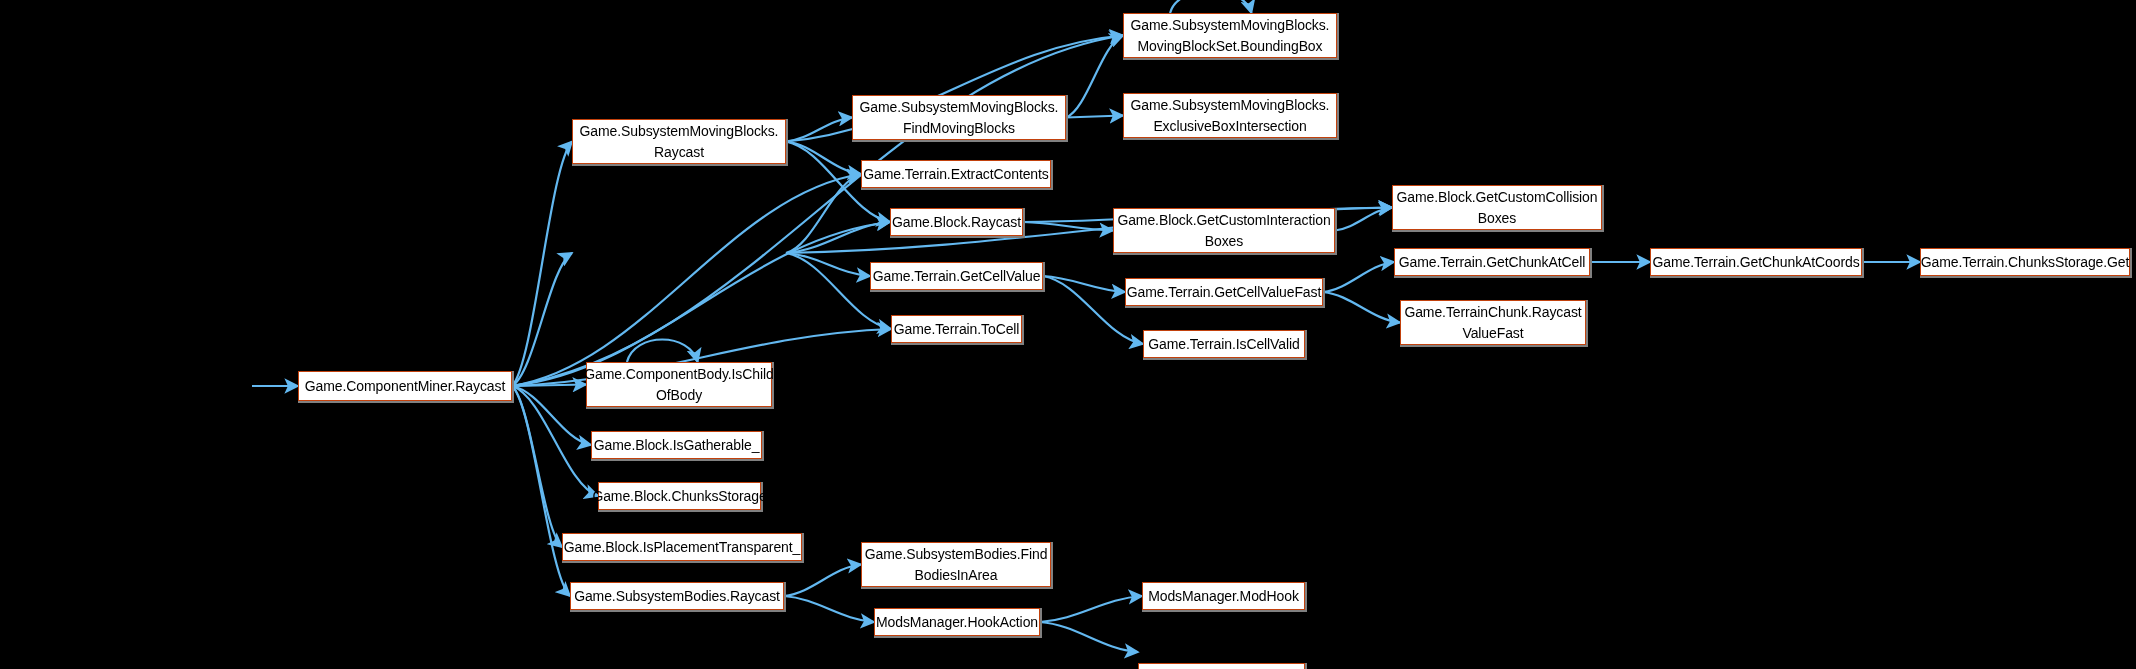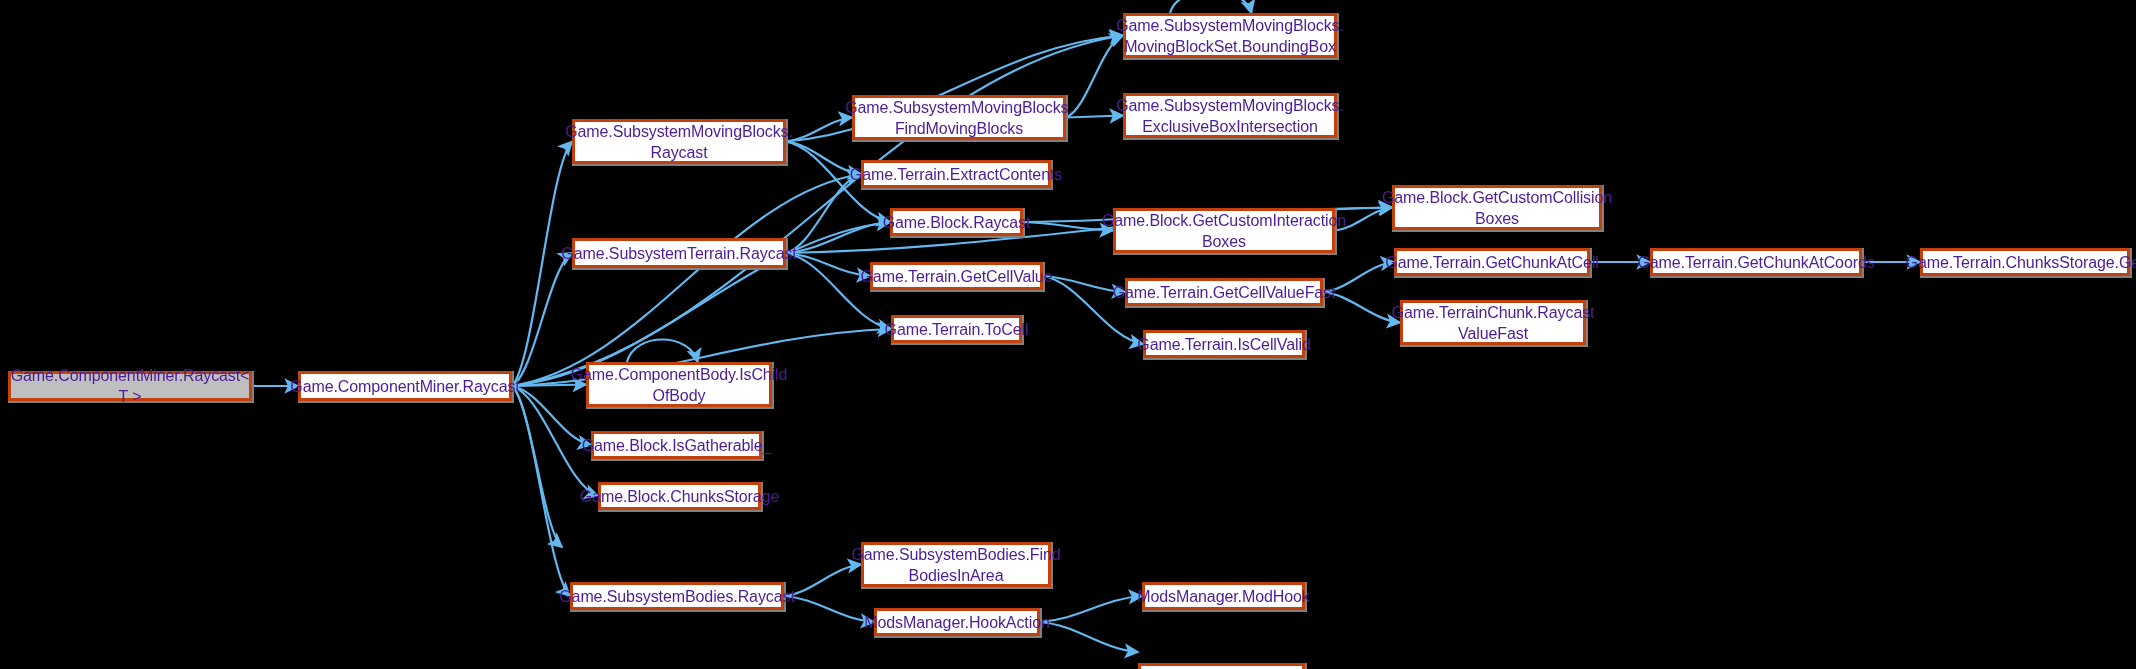--- a/index.html
+++ b/index.html
@@ -32,24 +32,24 @@
     height: 669px;
   }
   .graph-node {
     position: absolute;
     box-sizing: border-box;
     display: flex;
     align-items: center;
     justify-content: center;
     text-align: center;
     background: #ffffff;
-    color: #4c1d95;
-    border: 3px solid #c2410c;
+    color: #000000;
+    border: 1px solid #c2410c;
     box-shadow: 2px 2px 0 0 #808080, 2px 0 0 0 #808080, 0 2px 0 0 #808080;
-    font-size: 16px;
+    font-size: 14px;
     line-height: 21px;
     letter-spacing: -0.1px;
     white-space: pre-line;
     padding: 0 5px;
     font-family: "Liberation Sans", sans-serif;
   }
   .graph-node.root {
     background: #bfbfbf;
   }
 </style>
@@ -96,29 +96,28 @@
       <path d="M1590,262 L1650,262" fill="none" stroke="#63b8f0" stroke-width="2.2" marker-end="url(#arrowhead)"></path>
       <path d="M1862,262 L1920,262" fill="none" stroke="#63b8f0" stroke-width="2.2" marker-end="url(#arrowhead)"></path>
       <path d="M784,596 C813.26,592.85 831.74,567.65 861,564.5" fill="none" stroke="#63b8f0" stroke-width="2.2" marker-end="url(#arrowhead)"></path>
       <path d="M784,596 C818.2,598.6 839.8,619.4 874,622" fill="none" stroke="#63b8f0" stroke-width="2.2" marker-end="url(#arrowhead)"></path>
       <path d="M1040,622 C1078.76,619.4 1103.24,598.6 1142,596" fill="none" stroke="#63b8f0" stroke-width="2.2" marker-end="url(#arrowhead)"></path>
       <path d="M1040,622 C1077.24,625 1100.76,649 1138,652" fill="none" stroke="#63b8f0" stroke-width="2.2" marker-end="url(#arrowhead)"></path>
       <path d="M1170.08,13 C1178.08,-17 1243.4,-17 1251.4,13" fill="none" stroke="#63b8f0" stroke-width="2.2" marker-end="url(#arrowhead)"></path>
       <path d="M626.92,362 C634.92,332 689.6,332 697.6,362" fill="none" stroke="#63b8f0" stroke-width="2.2" marker-end="url(#arrowhead)"></path>
     </svg>
   <div id="node-layer">
-      <div class="graph-node root" style="left: 8px; top: 371px; width: 244px; height: 30px;">Game.ComponentMiner.Raycast&lt; T &gt;</div>
       <div class="graph-node" style="left: 298px; top: 371px; width: 214px; height: 30px;">Game.ComponentMiner.Raycast</div>
       <div class="graph-node" style="left: 572px; top: 119px; width: 214px; height: 45px;">Game.SubsystemMovingBlocks.
 Raycast</div>
-      <div class="graph-node" style="left: 572px; top: 238px; width: 214px; height: 30px;">Game.SubsystemTerrain.Raycast</div>
       <div class="graph-node" style="left: 586px; top: 362px; width: 186px; height: 45px;">Game.ComponentBody.IsChild
 OfBody</div>
       <div class="graph-node" style="left: 591px; top: 431px; width: 171px; height: 28px;">Game.Block.IsGatherable_</div>
       <div class="graph-node" style="left: 598px; top: 482px; width: 163px; height: 28px;">Game.Block.ChunksStorage</div>
+      <div class="graph-node" style="left: 562px; top: 533px; width: 240px; height: 28px;">Game.Block.IsPlacementTransparent_</div>
       <div class="graph-node" style="left: 570px; top: 582px; width: 214px; height: 28px;">Game.SubsystemBodies.Raycast</div>
       <div class="graph-node" style="left: 852px; top: 95px; width: 214px; height: 45px;">Game.SubsystemMovingBlocks.
 FindMovingBlocks</div>
       <div class="graph-node" style="left: 861px; top: 160px; width: 190px; height: 28px;">Game.Terrain.ExtractContents</div>
       <div class="graph-node" style="left: 890px; top: 208px; width: 133px; height: 28px;">Game.Block.Raycast</div>
       <div class="graph-node" style="left: 870px; top: 262px; width: 173px; height: 28px;">Game.Terrain.GetCellValue</div>
       <div class="graph-node" style="left: 891px; top: 315px; width: 131px; height: 28px;">Game.Terrain.ToCell</div>
       <div class="graph-node" style="left: 861px; top: 542px; width: 190px; height: 45px;">Game.SubsystemBodies.Find
 BodiesInArea</div>
       <div class="graph-node" style="left: 874px; top: 608px; width: 166px; height: 28px;">ModsManager.HookAction</div>

